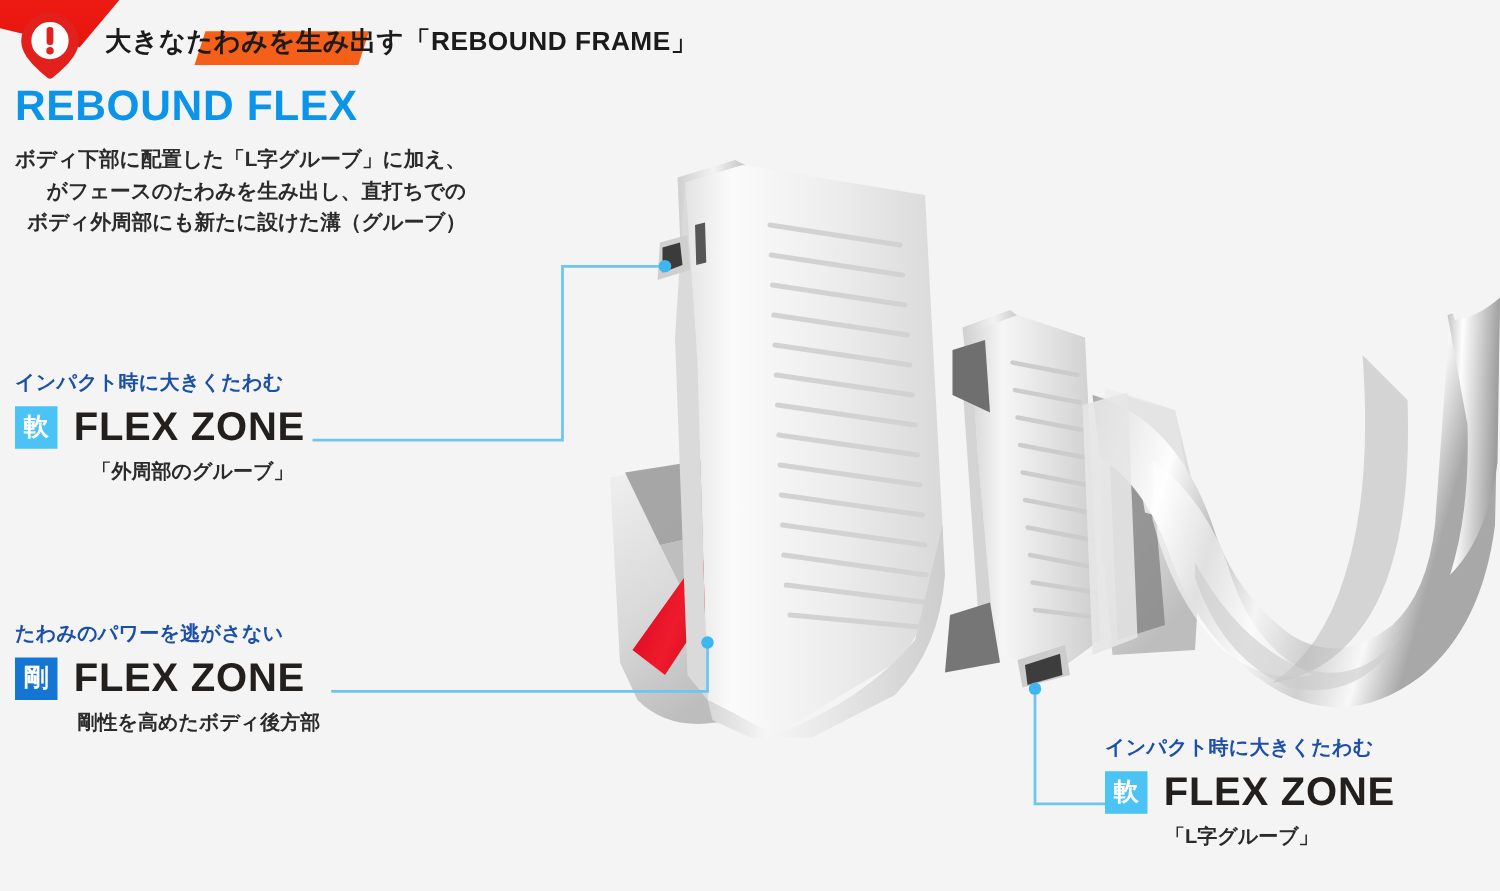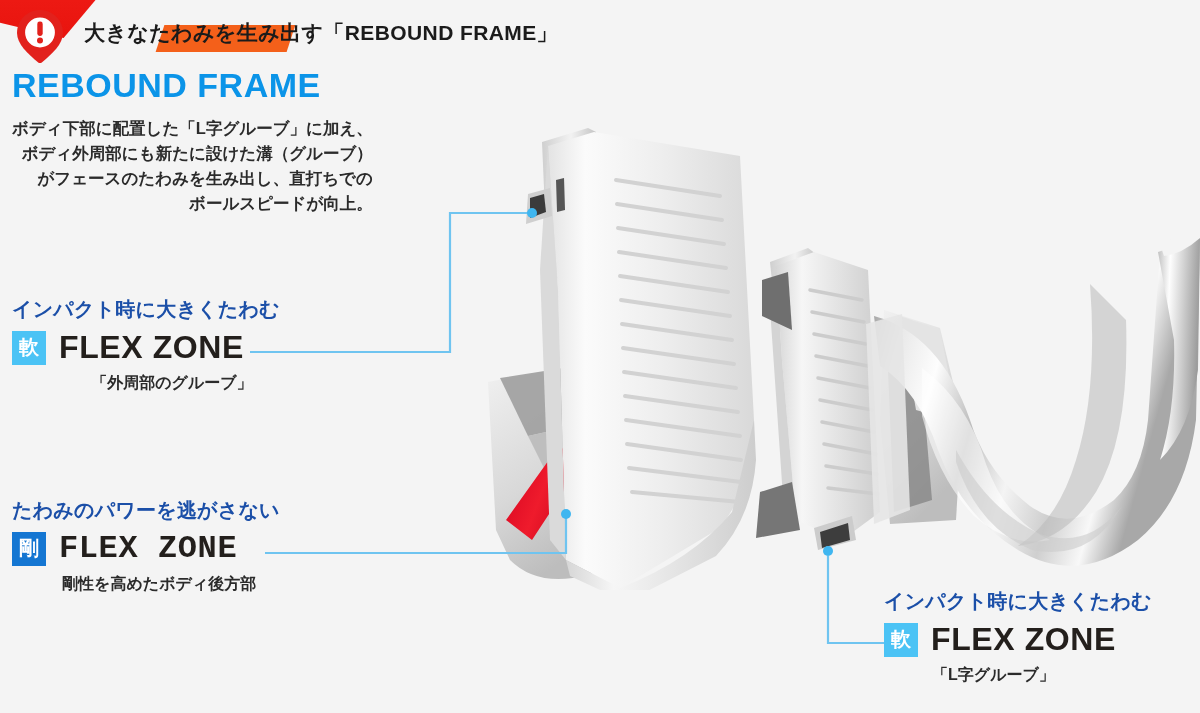--- a/index.html
+++ b/index.html
@@ -45,21 +45,21 @@
   .body-copy {
     position: absolute; left: 12px; top: 116px; z-index: 3;
     font-size: 16.5px; line-height: 25px; color: #2b2b2b; font-weight: bold;
     white-space: nowrap;
   }
   .body-copy div { white-space: nowrap; text-align: right; }
 
   
   .callout { position: absolute; z-index: 6; }
   .callout .kicker {
-    font-size: 20px; font-weight: bold; color: #1b4fa8; white-space: nowrap;
+    font-size: 16px; font-weight: bold; color: #1b4fa8; white-space: nowrap;
     letter-spacing: .2px;
   }
   .callout .zone-row { display: flex; align-items: center; margin-top: 6px; }
   .callout .badge {
     width: 34px; height: 34px; display: flex; align-items: center;
     justify-content: center; color: #ffffff; font-size: 20px;
     font-weight: bold; flex: 0 0 auto;
   }
   .badge-soft  { background: #4bc3f5; }
   .badge-rigid { background: #1476d2; }
@@ -92,27 +92,26 @@
     <path d="M26 2 C13.3 2 3 12.3 3 25 C3 36 14 46 24.2 54.4 C25.2 55.2 26.8 55.2 27.8 54.4 C38 46 49 36 49 25 C49 12.3 38.7 2 26 2 Z" fill="#e2211c"></path>
     <circle cx="26" cy="24.5" r="16.5" fill="#ffffff"></circle>
     <circle cx="26" cy="24.5" r="16.5" fill="none" stroke="#e2211c" stroke-width="3.2"></circle>
     <rect x="23.3" y="13.5" width="5.4" height="14.5" rx="2.4" fill="#e2211c"></rect>
     <circle cx="26" cy="32.6" r="3" fill="#e2211c"></circle>
   </svg>
 
   <div class="marker-band"></div>
   <div class="header-title">大きなたわみを生み出す「REBOUND FRAME」</div>
 
-  <div class="main-heading">REBOUND FRAME</div>
+  <div class="main-heading">REBOUND FLEX</div>
 
   <div class="body-copy">
     <div>ボディ下部に配置した「L字グルーブ」に加え、</div>
+    <div>がフェースのたわみを生み出し、直打ちでの</div>
     <div>ボディ外周部にも新たに設けた溝（グルーブ）</div>
-    <div>がフェースのたわみを生み出し、直打ちでの</div>
-    <div>ボールスピードが向上。</div>
   </div>
 
   <svg class="product" viewBox="0 0 730 470">
     <defs>
       <linearGradient id="panelA" x1="0" y1="0" x2="1" y2="0">
         <stop offset="0" stop-color="#e3e3e3"></stop>
         <stop offset="0.18" stop-color="#fbfbfb"></stop>
         <stop offset="0.55" stop-color="#eeeeee"></stop>
         <stop offset="1" stop-color="#d9d9d9"></stop>
       </linearGradient>
@@ -247,21 +246,21 @@
 
   <div class="callout" style="left:12px; top:296px;">
     <div class="kicker">インパクト時に大きくたわむ</div>
     <div class="zone-row">
       <div class="badge badge-soft">軟</div>
       <div class="zone-name">FLEX ZONE</div>
     </div>
     <div class="sub sub-indent-a">「外周部のグルーブ」</div>
   </div>
 
-  <div class="callout" style="left:12px; top:497px;font-family:Liberation Mono, monospace;">
+  <div class="callout" style="left:12px; top:497px;">
     <div class="kicker">たわみのパワーを逃がさない</div>
     <div class="zone-row">
       <div class="badge badge-rigid">剛</div>
       <div class="zone-name">FLEX ZONE</div>
     </div>
     <div class="sub sub-indent-b">剛性を高めたボディ後方部</div>
   </div>
 
   <div class="callout" style="left:884px; top:588px;">
     <div class="kicker">インパクト時に大きくたわむ</div>

